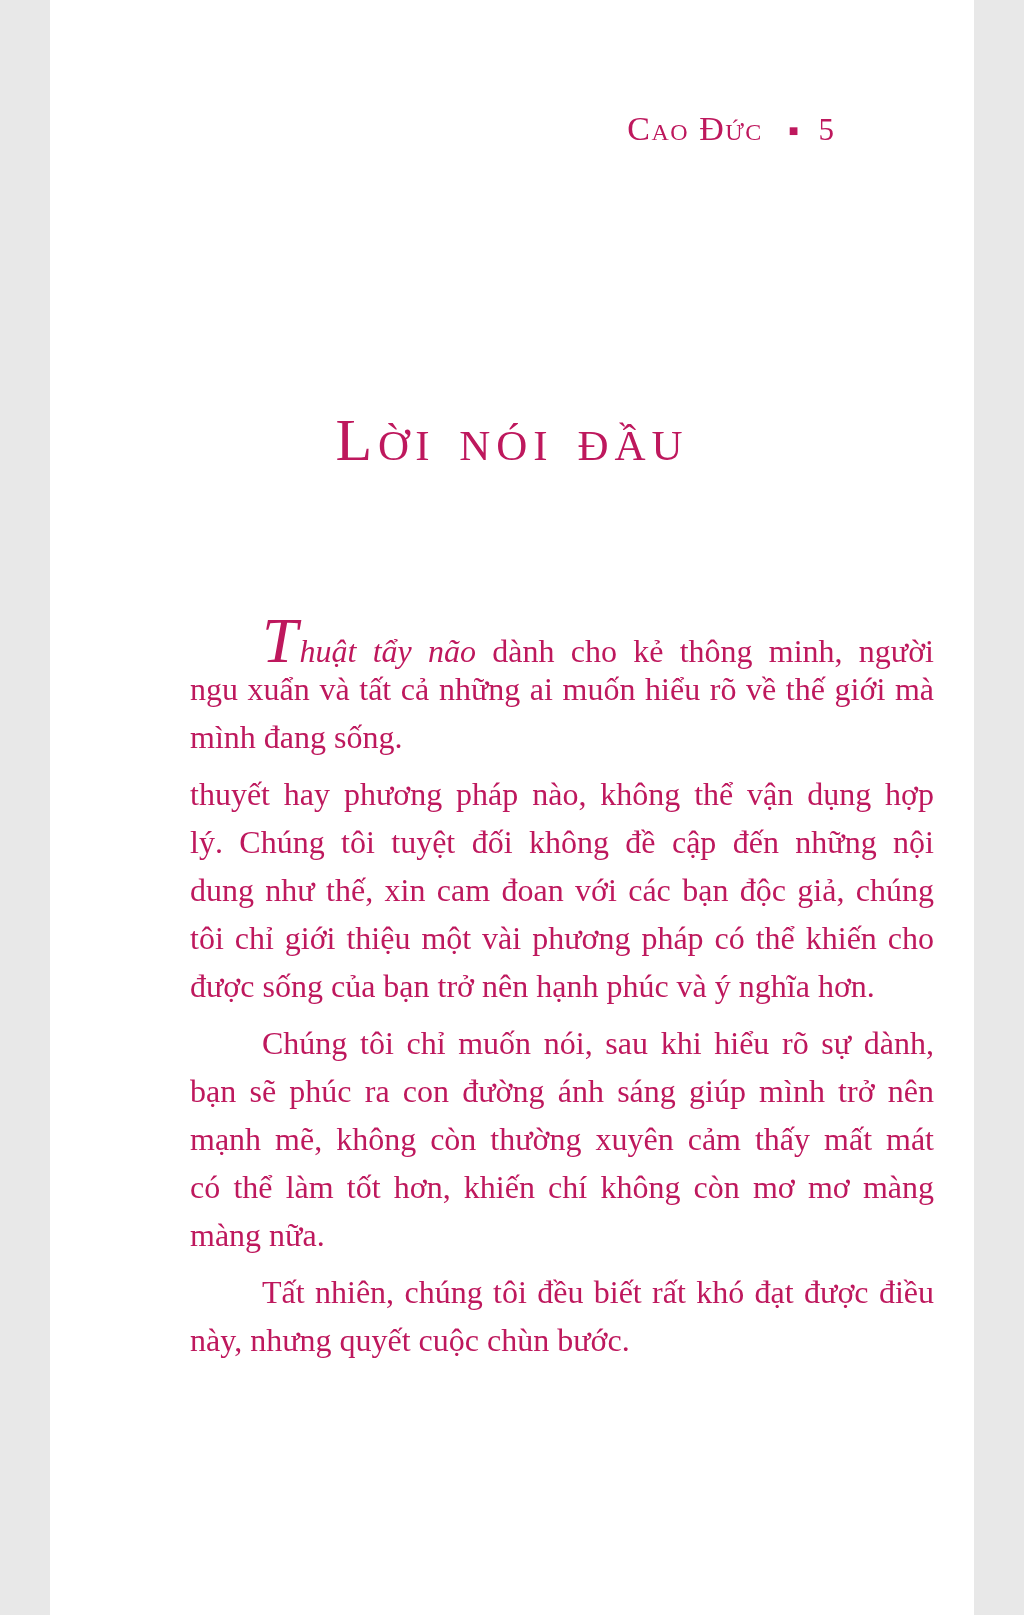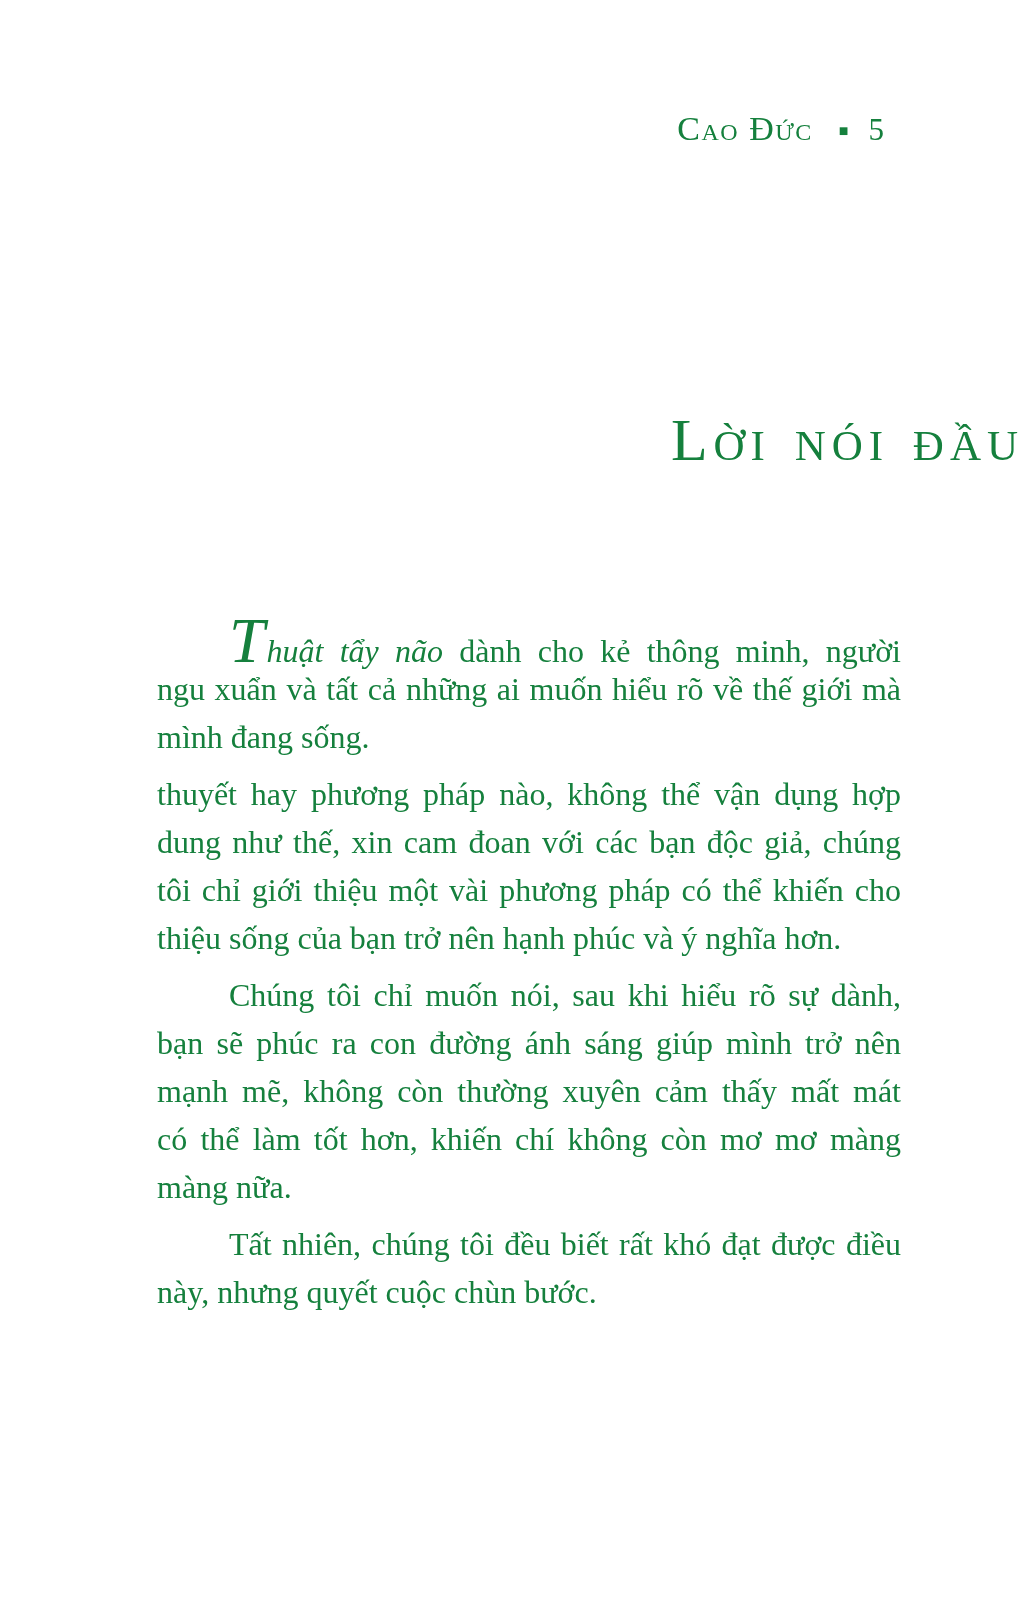--- a/index.html
+++ b/index.html
@@ -1,23 +1,23 @@
 <!DOCTYPE html>
 <html lang="vi"><head>
 <meta charset="utf-8">
 <style>
   * { margin: 0; padding: 0; box-sizing: border-box; }
   html, body { background: #e8e8e8; }
   .page {
     position: relative;
-    width: 1024px;
+    width: 924px;
     height: 1615px;
     margin: 0 auto;
     background: #ffffff;
-    color: #15803d;
+    color: #be185d;
     font-family: "Liberation Serif", "DejaVu Serif", serif;
     overflow: hidden;
   }
 
   
   .running-header {
     position: absolute;
     top: 112px;
     right: 140px;
     white-space: nowrap;
@@ -40,40 +40,40 @@
     font-size: 31px;
     margin-left: 20px;
   }
 
   
   .chapter-title {
     position: absolute;
     top: 408px;
     left: 0;
     width: 100%;
-    text-align: right;
+    text-align: center;
     white-space: nowrap;
     line-height: 64px;
   }
   .title-initial {
     font-size: 60px;
     letter-spacing: 6px;
   }
   .title-rest {
     font-size: 43px;
     text-transform: uppercase;
     letter-spacing: 6px;
     word-spacing: 7px;
   }
 
   
   .body-text {
     position: absolute;
     top: 617px;
-    left: 157px;
+    left: 140px;
     width: 744px;
     font-size: 32px;
   }
   .paragraph { margin: 0; }
   .paragraph + .paragraph { margin-top: 9px; }
   .line {
     height: 48px;
     line-height: 48px;
     text-align: justify;
     text-align-last: justify;
@@ -107,23 +107,24 @@
   </div>
 
   <div class="body-text" id="body-text">
       <div class="paragraph">
         <div class="line first"><span class="lead-initial">T</span><span class="lead-italic">huật tẩy não</span> dành cho kẻ thông minh, người</div>
         <div class="line">ngu xuẩn và tất cả những ai muốn hiểu rõ về thế giới mà</div>
         <div class="line last">mình đang sống.</div>
       </div>
       <div class="paragraph">
         <div class="line">thuyết hay phương pháp nào, không thể vận dụng hợp</div>
+        <div class="line">lý. Chúng tôi tuyệt đối không đề cập đến những nội</div>
         <div class="line">dung như thế, xin cam đoan với các bạn độc giả, chúng</div>
         <div class="line">tôi chỉ giới thiệu một vài phương pháp có thể khiến cho</div>
-        <div class="line last">thiệu sống của bạn trở nên hạnh phúc và ý nghĩa hơn.</div>
+        <div class="line last">được sống của bạn trở nên hạnh phúc và ý nghĩa hơn.</div>
       </div>
       <div class="paragraph">
         <div class="line first">Chúng tôi chỉ muốn nói, sau khi hiểu rõ sự dành,</div>
         <div class="line">bạn sẽ phúc ra con đường ánh sáng giúp mình trở nên</div>
         <div class="line">mạnh mẽ, không còn thường xuyên cảm thấy mất mát</div>
         <div class="line">có thể làm tốt hơn, khiến chí không còn mơ mơ màng</div>
         <div class="line last">màng nữa.</div>
       </div>
       <div class="paragraph">
         <div class="line first">Tất nhiên, chúng tôi đều biết rất khó đạt được điều</div>

